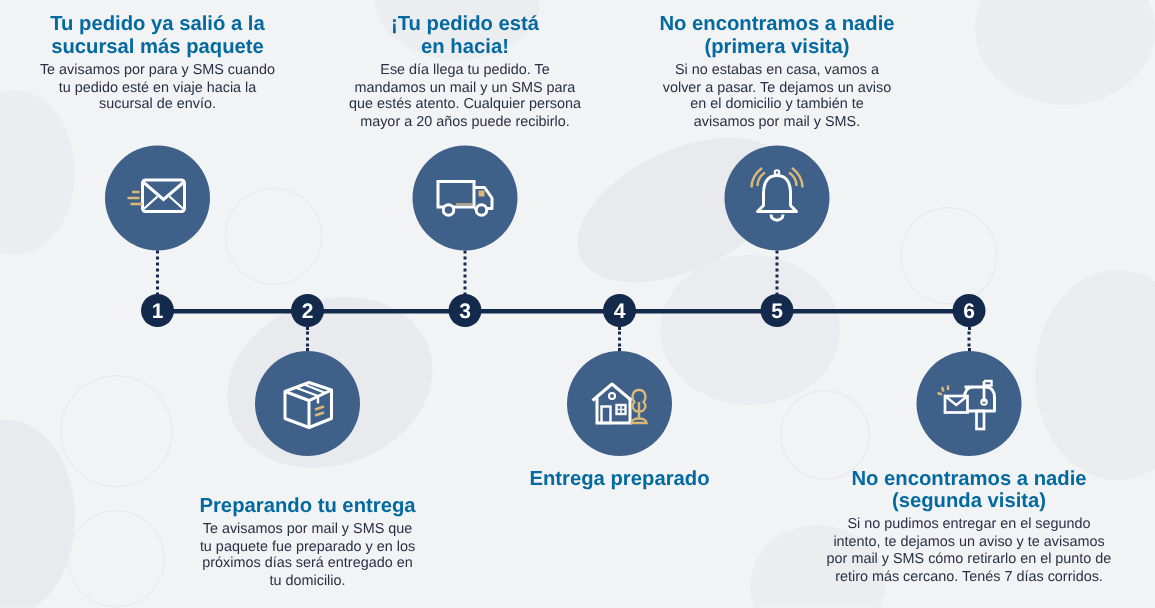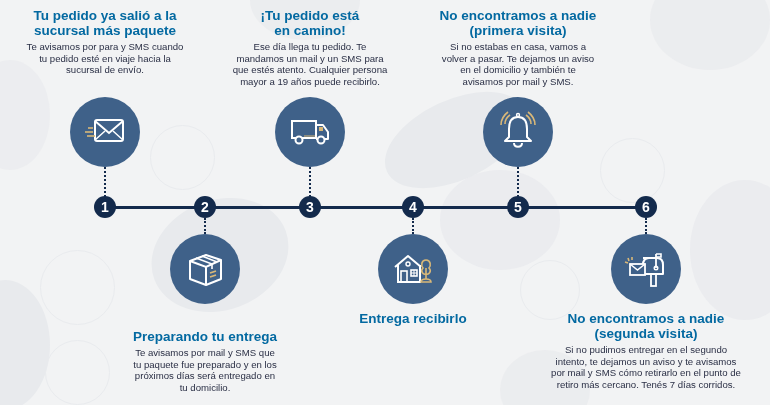--- a/index.html
+++ b/index.html
@@ -92,22 +92,22 @@
     <line x1="28" y1="27" x2="34" y2="25" stroke="#d9b878" stroke-width="1.8"></line>
     <line x1="28" y1="31" x2="34" y2="29" stroke="#d9b878" stroke-width="1.8"></line>
   </svg>
 </div>
 <div class="block" style="left:205px;top:329px;width:200px;">
   <h2>Preparando tu entrega</h2>
   <p style="width:150px;margin:0 auto;">Te avisamos por mail y SMS que tu paquete fue preparado y en los próximos días será entregado en tu domicilio.</p>
 </div>
 
 <div class="block" style="left:310px;top:8px;width:190px;">
-  <h2><span>¡Tu pedido está</span><br><span>en camino!</span></h2>
-  <p style="width:160px;margin:0 auto;">Ese día llega tu pedido. Te mandamos un mail y un SMS para que estés atento. Cualquier persona mayor a 19 años puede recibirlo.</p>
+  <h2><span>¡Tu pedido está</span><br><span>en hacia!</span></h2>
+  <p style="width:160px;margin:0 auto;">Ese día llega tu pedido. Te mandamos un mail y un SMS para que estés atento. Cualquier persona mayor a 20 años puede recibirlo.</p>
 </div>
 <div class="icon-circle" style="left:310px;top:97px;">
   <svg viewBox="0 0 46 46" fill="none">
     <rect x="5" y="12" width="24" height="17" stroke="#fff" stroke-width="2"></rect>
     <path d="M29 16 L36 16 L41 23 L41 30 L29 30" stroke="#fff" stroke-width="2" stroke-linejoin="round"></path>
     <rect x="32" y="18" width="4" height="4" fill="#d9b878"></rect>
     <circle cx="12" cy="31" r="3.5" stroke="#fff" stroke-width="2" fill="#3f6189"></circle>
     <circle cx="34" cy="31" r="3.5" stroke="#fff" stroke-width="2" fill="#3f6189"></circle>
     <line x1="17" y1="27" x2="28" y2="27" stroke="#d9b878" stroke-width="1"></line>
   </svg>
@@ -125,21 +125,21 @@
     <rect x="21" y="24" width="6" height="6" stroke="#fff" stroke-width="1.6"></rect>
     <line x1="24" y1="24" x2="24" y2="30" stroke="#fff" stroke-width="1"></line>
     <line x1="21" y1="27" x2="27" y2="27" stroke="#fff" stroke-width="1"></line>
     <circle cx="18" cy="18" r="2" stroke="#fff" stroke-width="1.4"></circle>
     <path d="M36 14 C31 14 31 20 33 22 C30 25 33 29 36 28 C39 29 42 25 39 22 C41 20 41 14 36 14 Z" stroke="#d9b878" stroke-width="1.6"></path>
     <line x1="36" y1="22" x2="36" y2="33" stroke="#d9b878" stroke-width="1.6"></line>
     <path d="M31 36 C31 32 41 32 41 36 Z" stroke="#d9b878" stroke-width="1.6"></path>
   </svg>
 </div>
 <div class="block" style="left:413px;top:311px;width:190px;">
-  <h2>Entrega recibirlo</h2>
+  <h2>Entrega preparado</h2>
 </div>
 
 <div class="block" style="left:518px;top:8px;width:200px;">
   <h2><span>No encontramos a nadie</span><br><span>(primera visita)</span></h2>
   <p style="width:155px;margin:0 auto;">Si no estabas en casa, vamos a volver a pasar. Te dejamos un aviso en el domicilio y también te avisamos por mail y SMS.</p>
 </div>
 <div class="icon-circle" style="left:518px;top:97px;">
   <svg viewBox="0 0 46 46" fill="none">
     <path d="M23 8 C16 8 14 14 14 20 L14 28 L10 32 L36 32 L32 28 L32 20 C32 14 30 8 23 8 Z" stroke="#fff" stroke-width="2" stroke-linejoin="round"></path>
     <path d="M19 34 C19 39 27 39 27 34" stroke="#fff" stroke-width="2"></path>

